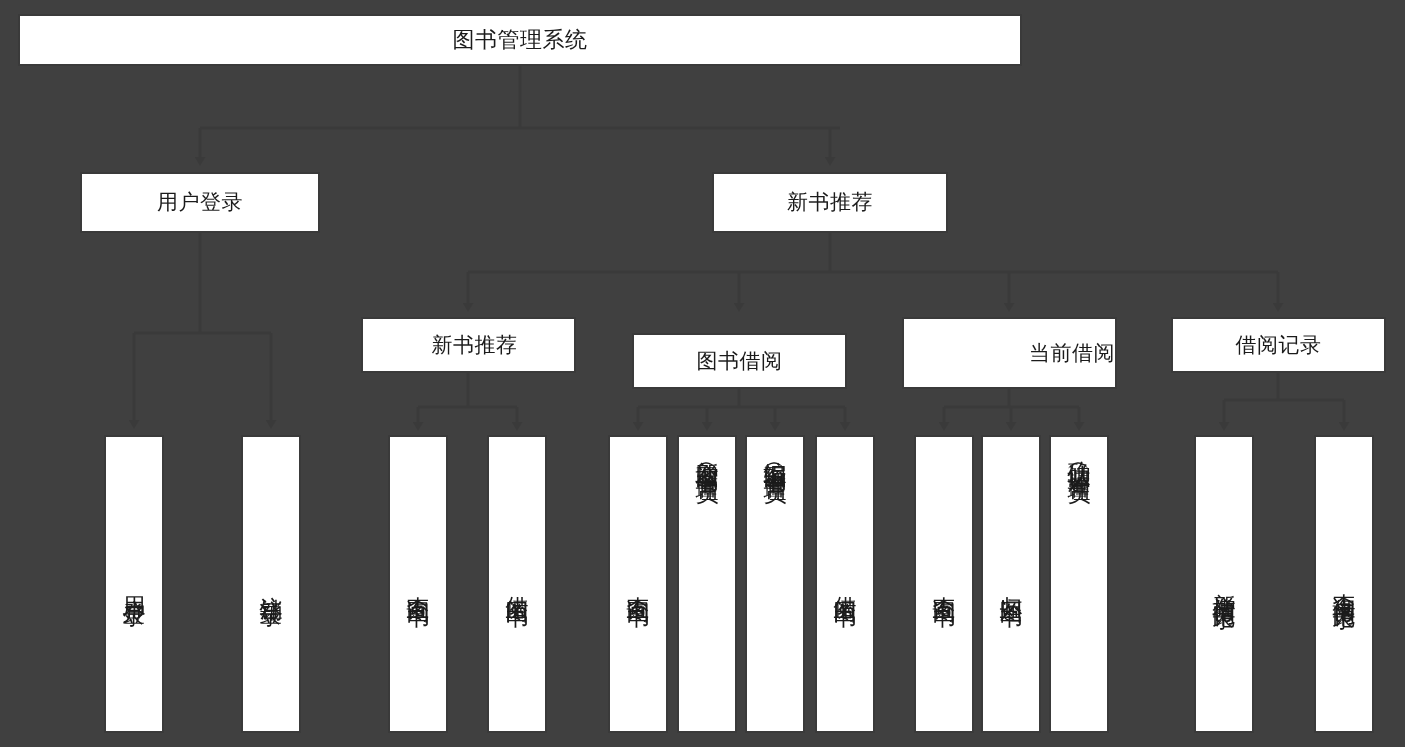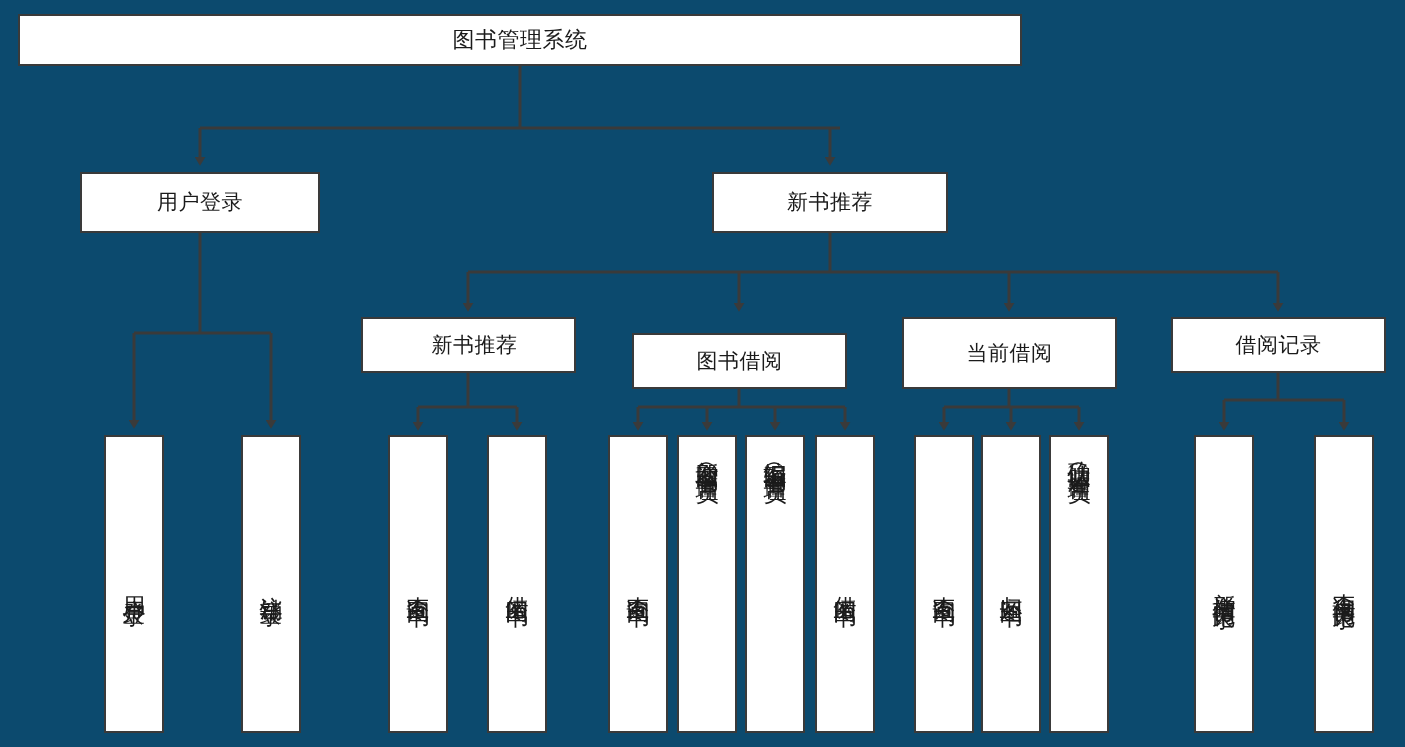--- a/index.html
+++ b/index.html
@@ -11,21 +11,21 @@
     width: 1405px;
     height: 747px;
     font-family: "DejaVu Sans", "Liberation Sans", sans-serif;
     overflow: hidden;
     position: relative;
   }
   #diagram-root {
     position: relative;
     width: 1405px;
     height: 747px;
-    background: #0c4a6e;
+    background: #404040;
   }
   #edges-layer {
     position: absolute;
     left: 0;
     top: 0;
     width: 1405px;
     height: 747px;
     pointer-events: none;
   }
   .node {
@@ -145,21 +145,21 @@
   <div class="node horizontal" style="left:712px; top:172px; width:236px; height:61px;">
     <span class="node-label">新书推荐</span>
   </div>
 
   <div class="node horizontal" style="left:361px; top:317px; width:215px; height:56px;padding-left:12px;">
     <span class="node-label">新书推荐</span>
   </div>
   <div class="node horizontal" style="left:632px; top:317px; width:215px; height:56px;margin-top:16px;">
     <span class="node-label">图书借阅</span>
   </div>
-  <div class="node horizontal" style="left:902px; top:317px; width:215px; height:72px;">
+  <div class="node horizontal" style="left:902px; top:317px; width:215px; height:72px;justify-content:flex-end;">
     <span class="node-label">当前借阅</span>
   </div>
   <div class="node horizontal" style="left:1171px; top:317px; width:215px; height:56px;">
     <span class="node-label">借阅记录</span>
   </div>
 
   <div class="node vertical centered" style="left:104px; top:435px; width:60px; height:298px;">
     <span class="node-label">用户登录</span>
   </div>
   <div class="node vertical centered" style="left:241px; top:435px; width:60px; height:298px;">

